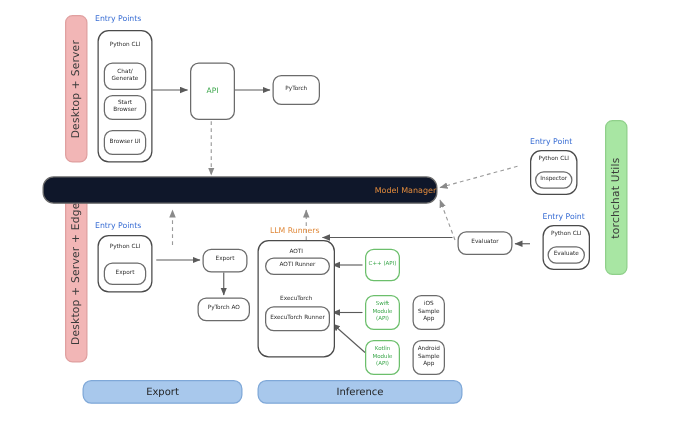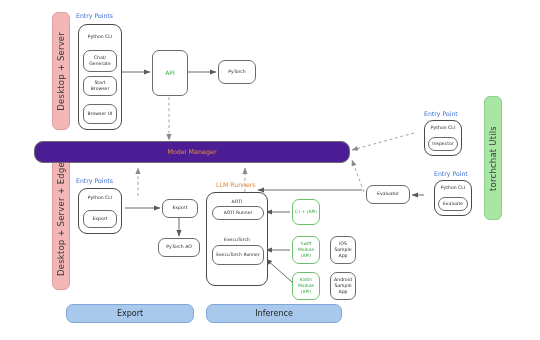--- a/index.html
+++ b/index.html
@@ -87,24 +87,24 @@
     justify-content: center;
     text-align: center;
     font-size: 4.4px;
     line-height: 1.35;
     padding: 1px;
   }
 
   .mmbar {
     border: 1px solid #6b6b6b;
     border-radius: 9px;
-    background: #4c1d95;
-    display: flex;
-    align-items: center;
-    justify-content: center;
+    background: #0f172a;
+    display: flex;
+    align-items: center;
+    justify-content: flex-end;
   }
   .mmbar .t {
     font-size: 6.4px;
     color: #e08a3c;
     white-space: nowrap;
   }
 
   .legend {
     background: #a8c8ec;
     border: 1px solid #7fa8d8;
@@ -288,17 +288,17 @@
   <div class="abs label-top" style="left:436px; top:185px; width:34px;">Python CLI</div>
 
   <div class="abs node" style="left:438px; top:197px; width:30px; height:14px;">
     <span>Evaluate</span>
   </div>
 
   <div class="abs legend" style="left:66px; top:304px; width:128px; height:19px;">
     <span>Export</span>
   </div>
 
-  <div class="abs legend" style="left:206px; top:304px; width:136px; height:19px;">
+  <div class="abs legend" style="left:206px; top:304px; width:164px; height:19px;">
     <span>Inference</span>
   </div>
 
 </div>
 
 </body></html>

